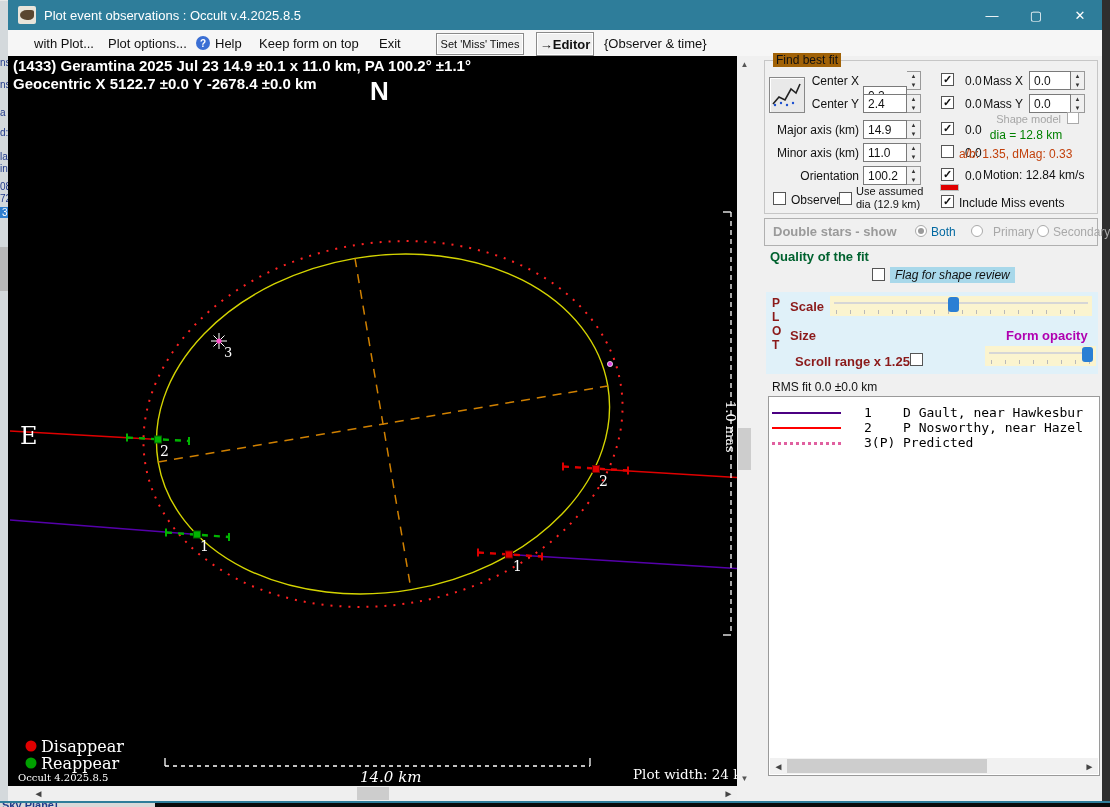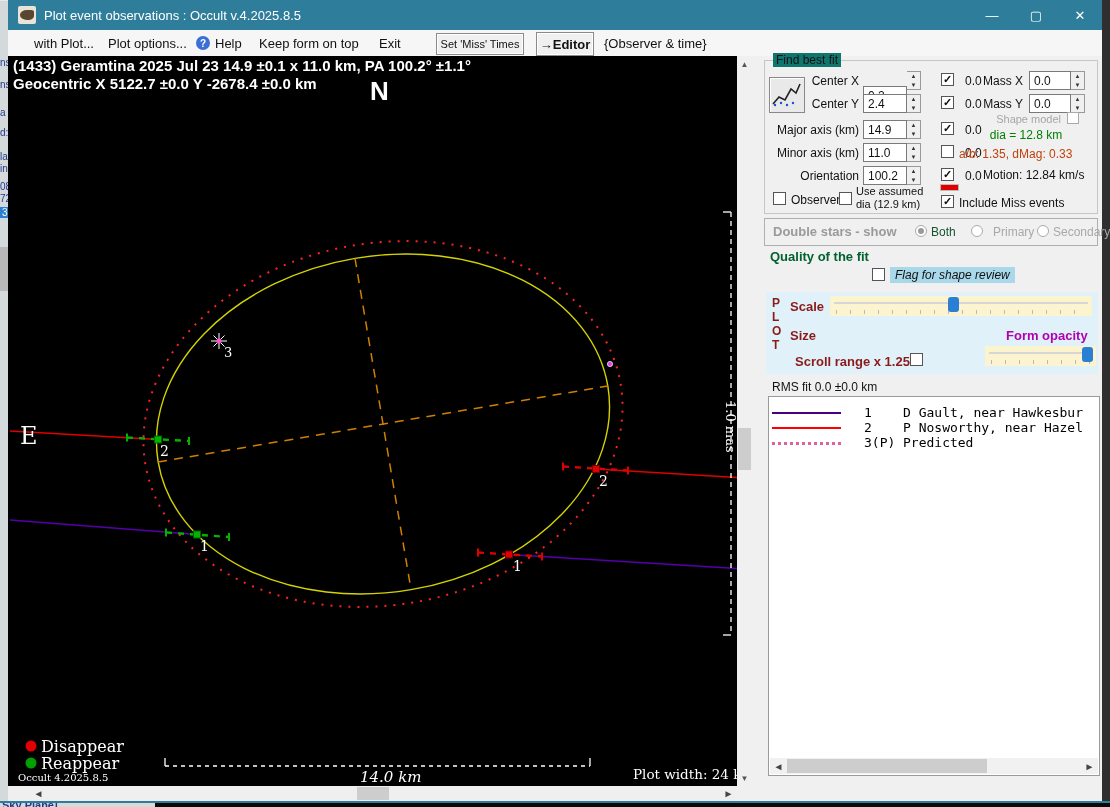--- a/index.html
+++ b/index.html
@@ -26,21 +26,21 @@
   .vscroll{left:737px;top:56px;width:15px;height:730px;background:#f0f0f0;}
   .sarrow{position:absolute;width:15px;height:16px;display:flex;align-items:center;justify-content:center;
           font-size:8px;color:#555;}
   .hscrollrow{left:8px;top:786px;width:729px;height:15px;background:#efefef;}
   .harrow{position:absolute;top:0;width:17px;height:15px;display:flex;align-items:center;
           justify-content:center;font-size:10px;color:#444;}
   .thumbv{position:absolute;background:#cdcdcd;}
   
   .panel{left:752px;top:56px;width:350px;height:730px;background:#f0f0f0;font-size:12px;color:#111;}
   .gb{position:absolute;border:1px solid #c6c6c6;}
-  .gb>.gblabel{position:absolute;top:-8px;left:8px;background:#0f766e;padding:0 3px;font-size:12px;}
+  .gb>.gblabel{position:absolute;top:-8px;left:8px;background:#a16207;padding:0 3px;font-size:12px;}
   .lbl{position:absolute;white-space:nowrap;}
   .rlbl{position:absolute;text-align:right;white-space:nowrap;}
   .tbox{position:absolute;height:19px;background:#fff;border:1px solid #7a7a7a;font-size:12px;
         display:flex;align-items:center;padding-left:4px;box-sizing:border-box;}
   .spin{position:absolute;width:14px;height:19px;border:1px solid #999;border-left:none;background:#f0f0f0;
         display:flex;flex-direction:column;box-sizing:border-box;}
   .spin span{flex:1;display:flex;align-items:center;justify-content:center;font-size:6px;color:#333;}
   .cb{position:absolute;width:13px;height:13px;background:#fff;border:1px solid #555;
       display:flex;align-items:center;justify-content:center;font-size:11px;font-weight:bold;
       color:#111;line-height:1;box-sizing:border-box;}
@@ -295,21 +295,21 @@
       <span style="display:block">Use assumed</span>
       <span style="display:block">dia (12.9 km)</span>
     </span>
     <span class="cb" style="left:176px;top:134px">✓</span>
     <span class="lbl" style="left:194px;top:135px">Include Miss events</span>
   </div>
 
   <div class="gb" style="left:12px;top:162px;width:332px;height:26px;border-color:#b0b0b0">
     <span class="lbl" style="left:8px;top:5px;font-weight:bold;font-size:13px;color:#9a9a9a">Double stars - show</span>
     <span class="radio dis sel" style="left:150px;top:6px"></span>
-    <span class="lbl" style="left:166px;top:6px;color:#14532d">Both</span>
+    <span class="lbl" style="left:166px;top:6px;color:#0369a1">Both</span>
     <span class="radio dis" style="left:206px;top:6px"></span>
     <span class="lbl" style="left:228px;top:6px;color:#a8a8a8">Primary</span>
     <span class="radio dis" style="left:272px;top:6px"></span>
     <span class="lbl" style="left:288px;top:6px;color:#a8a8a8">Secondary</span>
   </div>
 
   <span class="lbl" style="left:18px;top:193px;font-weight:bold;font-size:13px;color:#00622f">Quality of the fit</span>
   <span class="cb" style="left:120px;top:212px"></span>
   <span class="lbl flaghl" style="left:138px;top:211px">Flag for shape review</span>
 

